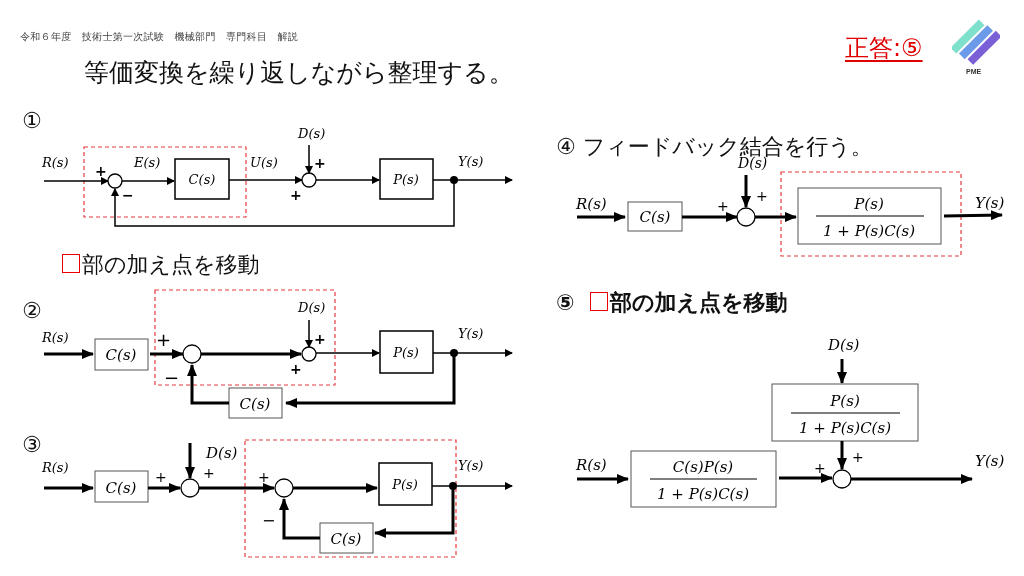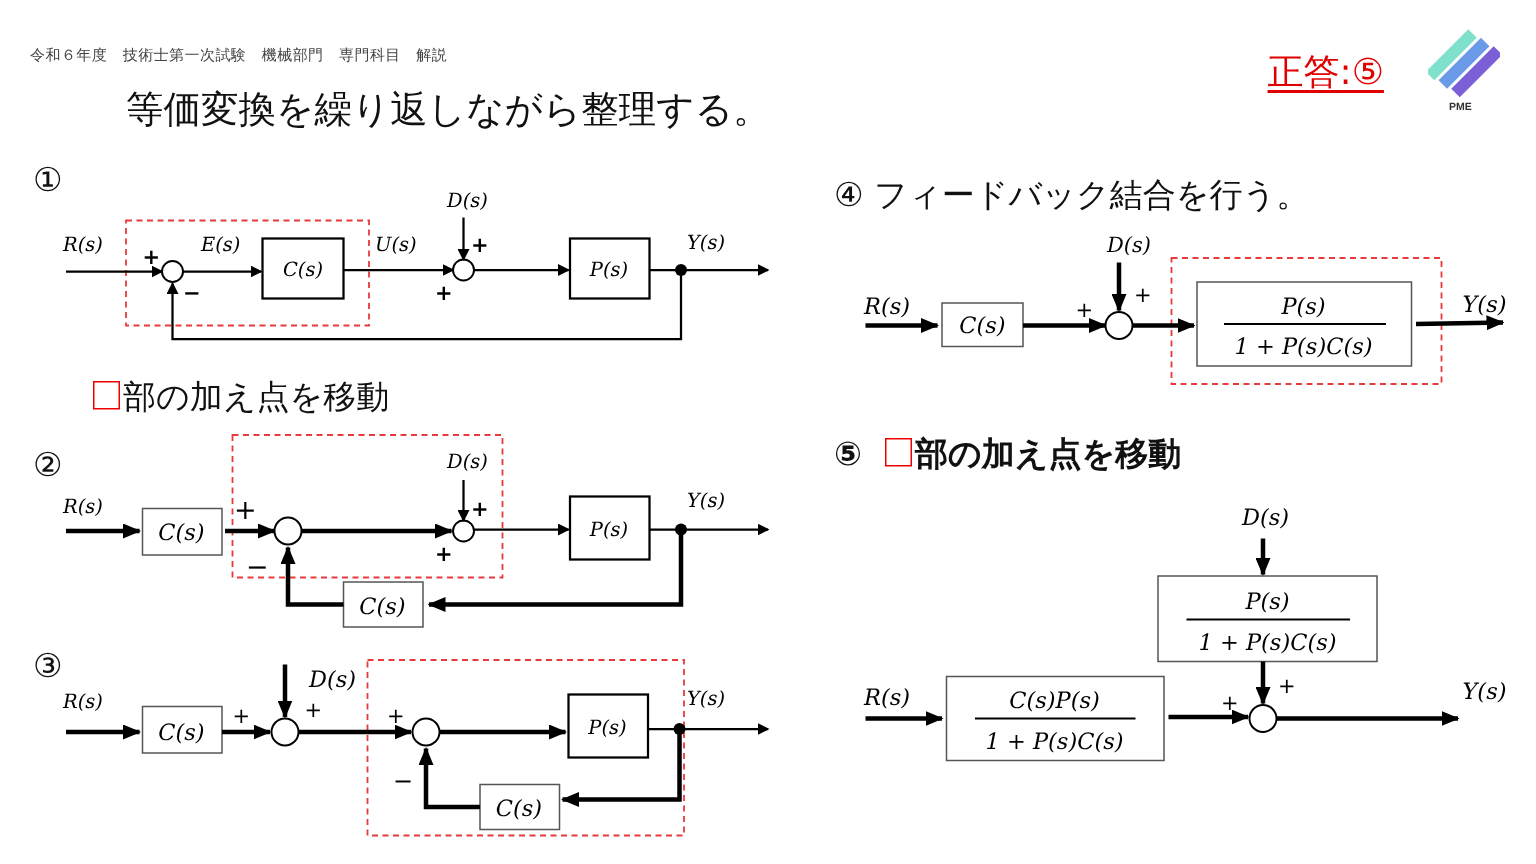--- a/index.html
+++ b/index.html
@@ -29,21 +29,21 @@
     <rect x="6" y="22" width="40" height="8" fill="#6a9ae8"></rect>
     <rect x="8" y="32" width="40" height="8" fill="#7a5fd6"></rect>
   </g>
 </svg>
 <div class="logo-text">PME</div>
 
 <div class="step" style="left:22px;top:108px;">①</div>
 <div class="sub" style="left:62px;top:250px;"><span class="redsq"></span><span>部の加え点を移動</span></div>
 <div class="step" style="left:22px;top:298px;">②</div>
 <div class="step" style="left:22px;top:432px;">③</div>
-<div class="step" style="left:556px;top:115px;"><span>④</span> <span>フィードバック結合を行う。</span></div>
+<div class="step" style="left:556px;top:132px;"><span>④</span> <span>フィードバック結合を行う。</span></div>
 <div class="step" style="left:556px;top:288px;font-weight:bold;"><span>⑤</span>&nbsp; <span class="redsq"></span><span>部の加え点を移動</span></div>
 
 <svg id="diagram" width="1024" height="576">
   <defs>
     <marker id="ah" markerWidth="8" markerHeight="8" refX="7" refY="4" orient="auto" markerUnits="userSpaceOnUse">
       <path d="M0,0 L8,4 L0,8 z" fill="#000"></path>
     </marker>
     <marker id="ahb" markerWidth="12" markerHeight="10" refX="11" refY="5" orient="auto" markerUnits="userSpaceOnUse">
       <path d="M0,0 L12,5 L0,10 z" fill="#000"></path>
     </marker>

